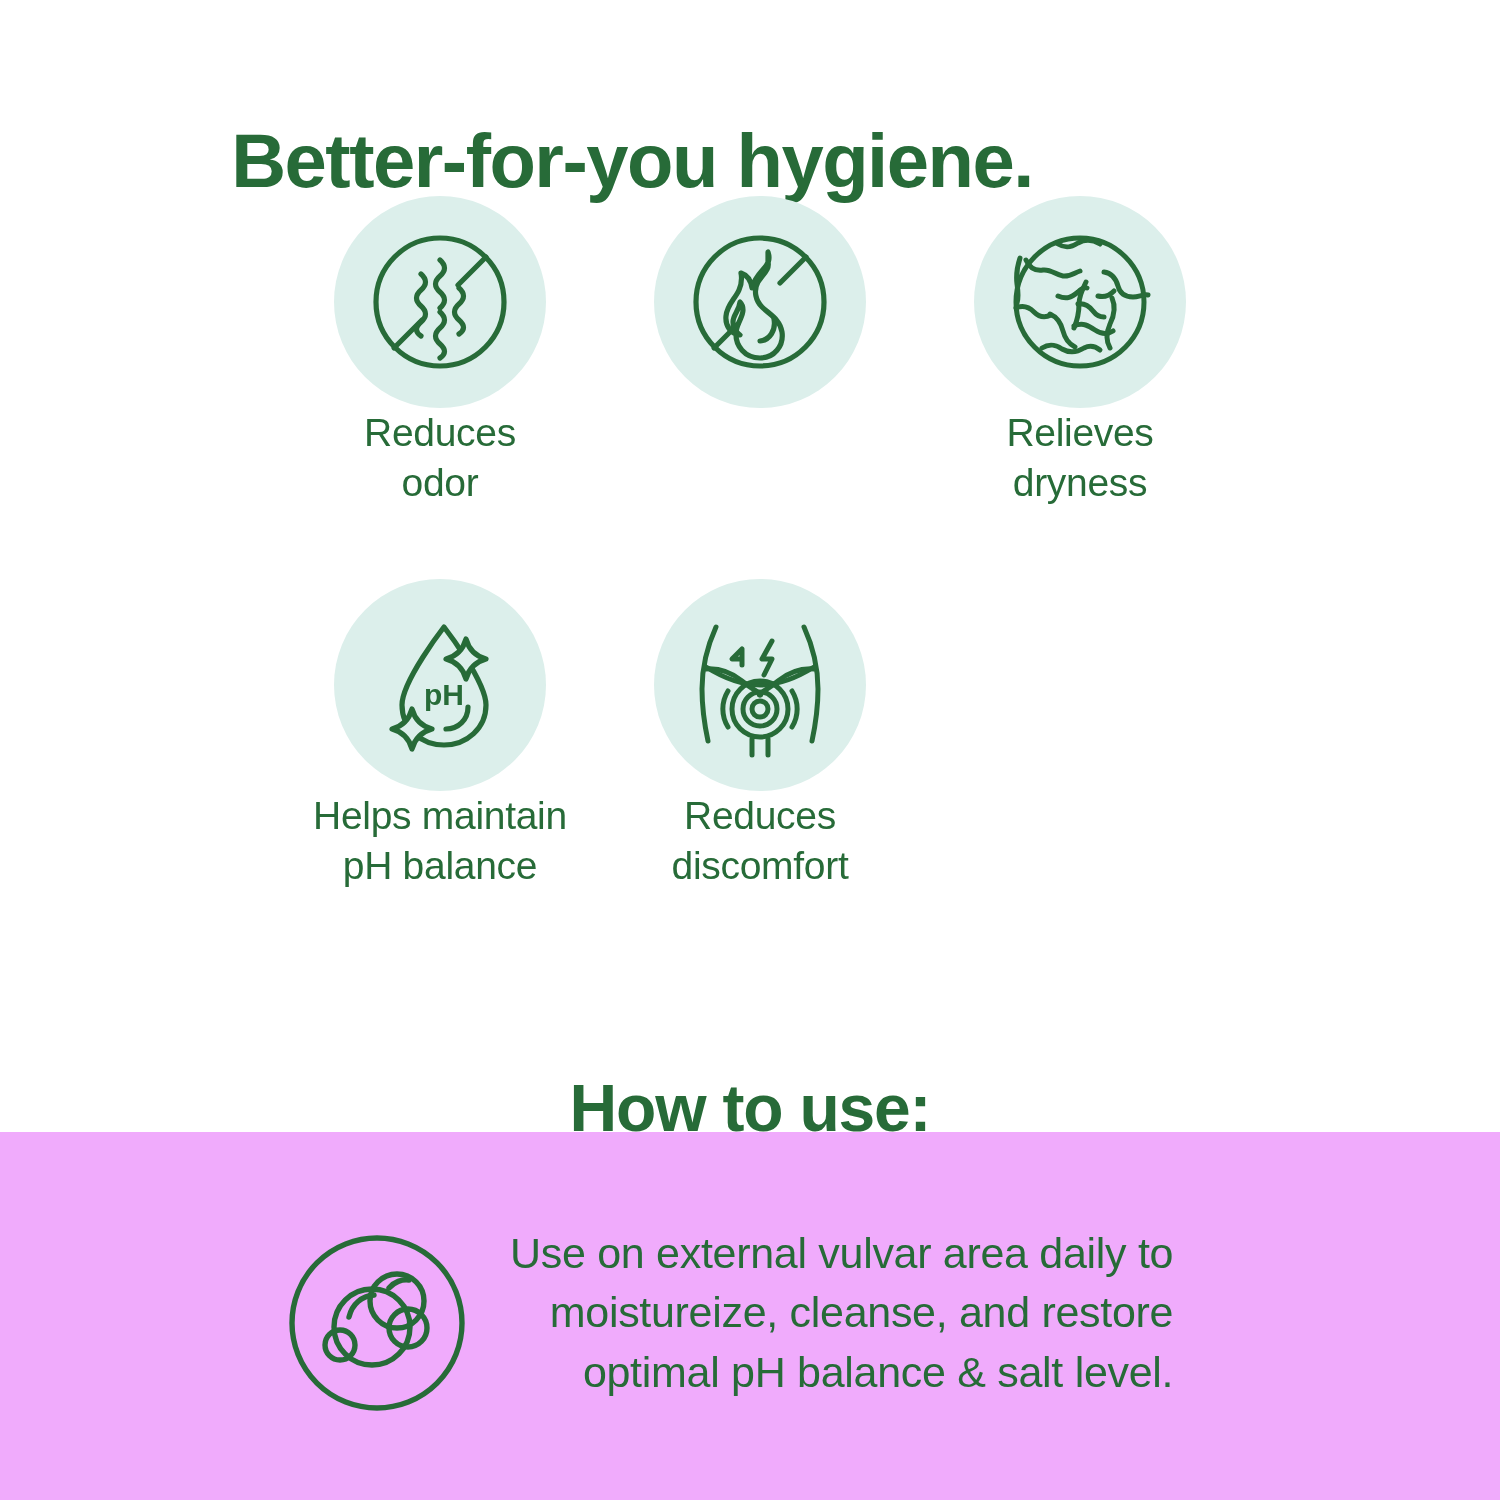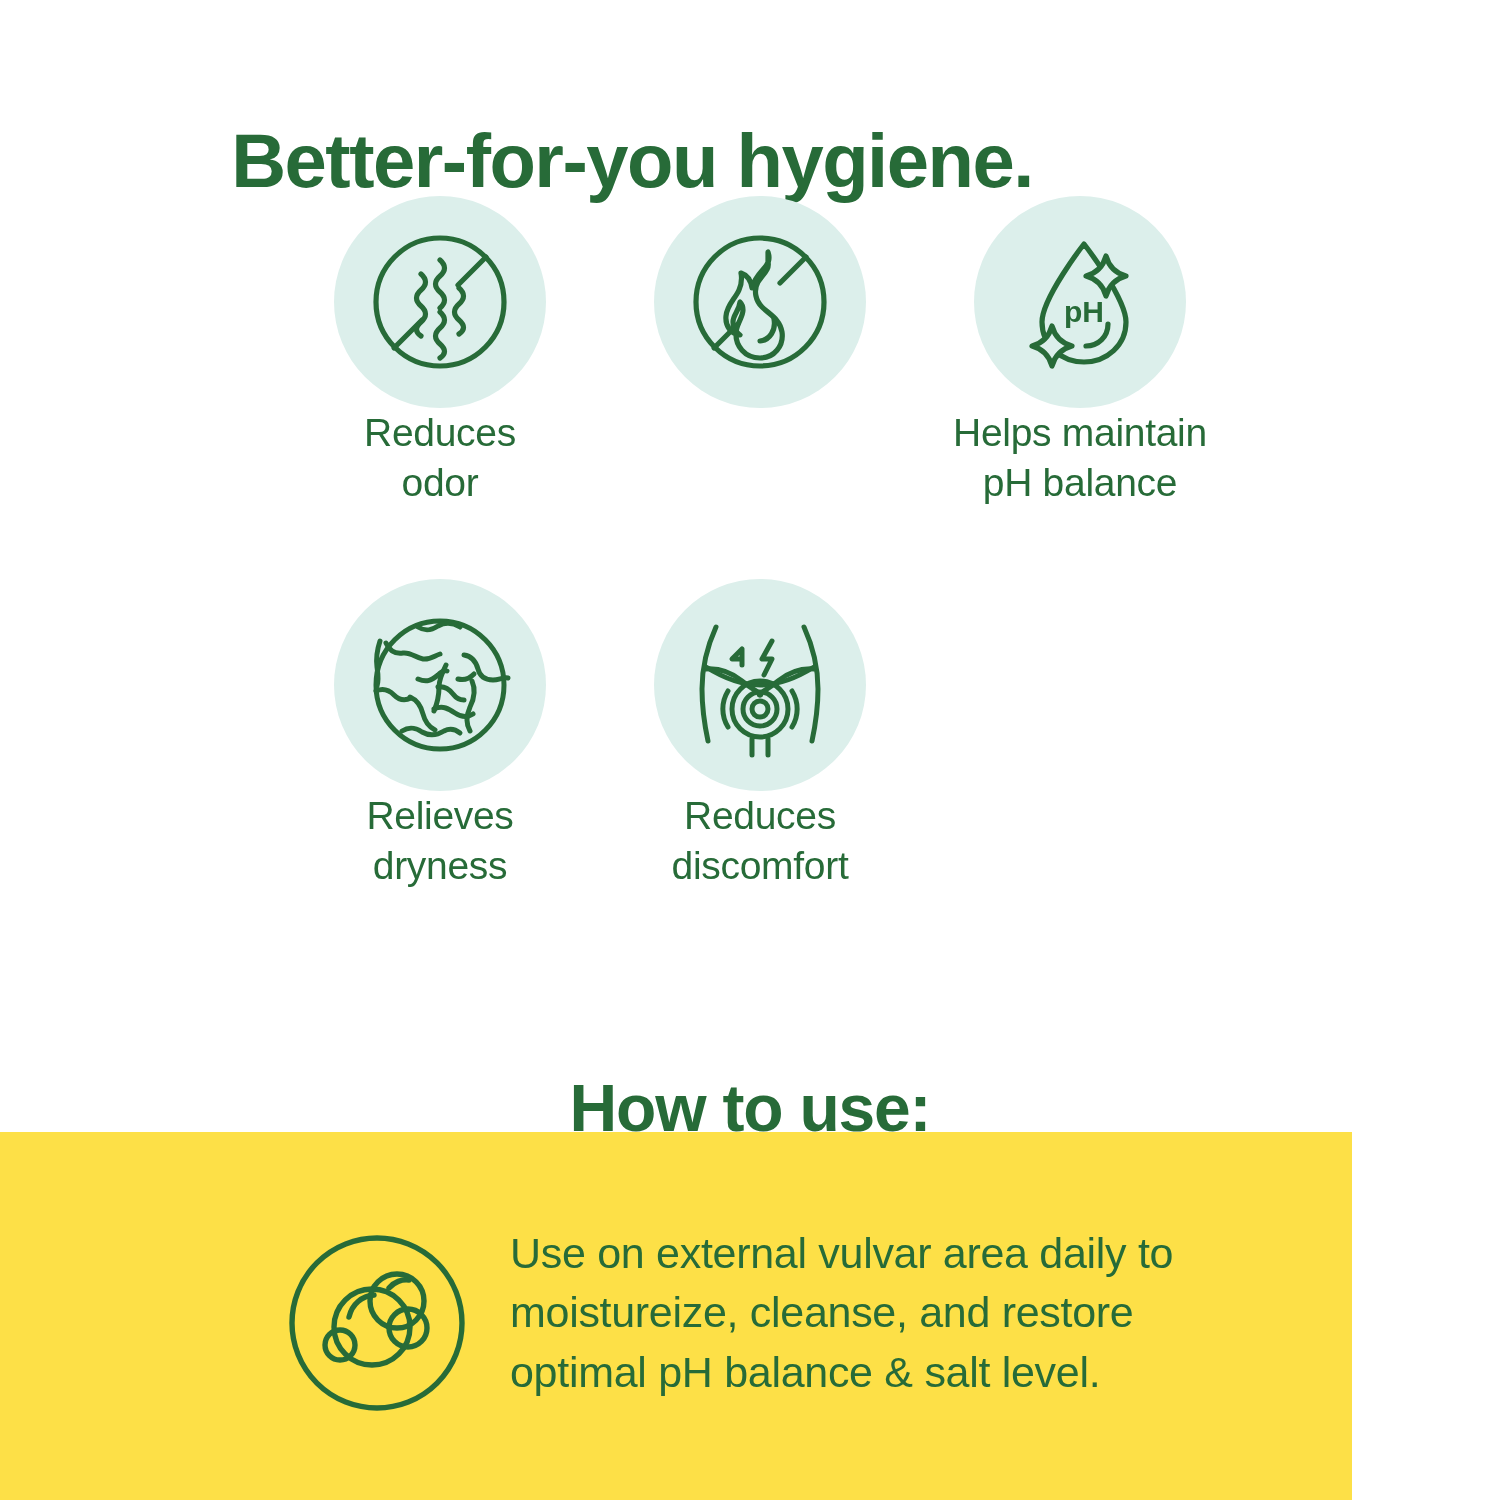--- a/index.html
+++ b/index.html
@@ -82,23 +82,24 @@
     letter-spacing: -1.2px;
     color: #276b38;
     line-height: 1.0;
   }
 
   
   .band {
     position: absolute;
     left: 0;
     top: 1132px;
-    width: 1352px;
+    width: 1500px;
     height: 368px;
-    background: #fde047;
+    background: #f0abfc;
+    text-align: right;
   }
   .band-inner {
     position: absolute;
     left: 286px;
     top: 92px;
     display: flex;
     align-items: flex-start;
   }
   .band-icon {
     width: 182px;
@@ -155,37 +156,20 @@
                      c2 14 -8 26 -22 26 c-15 0 -25 -12 -24 -26
                      c1 -9 7 -15 7 -22 c0 -5 -3 -8 -3 -8
                      c-1 9 -7 13 -7 20 c0 8 7 13 7 13
                      c-9 -1 -15 -9 -14 -19 c1 -11 9 -17 13 -26
                      c4 -9 2 -17 2 -17 c6 2 10 8 11 15
                      c2 -10 9 -16 14 -22 c4 -5 3 -11 2 -14z"></path>
             <path d="M94 97 c2 11 -4 21 -14 22"></path>
           </svg>
         </span>
       </div>
-    </div>
-
-    <div class="cell">
-      <div class="badge">
-        <span>
-          <svg width="160" height="160" viewBox="0 0 160 160" fill="none" stroke="#276b38" stroke-width="5.2" stroke-linecap="round" stroke-linejoin="round">
-            <path d="M84 22 C84 22 126 76 126 100 c0 23 -19 40 -42 40 c-23 0 -42 -17 -42 -40
-                     C42 76 84 22 84 22z"></path>
-            <path d="M108 102 c0 13 -10 22 -22 22"></path>
-            <path d="M106 34 c3 11 9 17 20 20 c-11 3 -17 9 -20 20 c-3 -11 -9 -17 -20 -20 c11 -3 17 -9 20 -20z" fill="#dcefeb"></path>
-            <path d="M52 104 c3 11 9 17 20 20 c-11 3 -17 9 -20 20 c-3 -11 -9 -17 -20 -20 c11 -3 17 -9 20 -20z" fill="#dcefeb"></path>
-            <text x="84" y="100" text-anchor="middle" font-family="'Liberation Sans', sans-serif" font-size="30" font-weight="bold" fill="#276b38" stroke="none">pH</text>
-          </svg>
-        </span>
-      </div>
-      <div class="cell-label" style="white-space: pre-line;">Helps maintain
-pH balance</div>
     </div>
 
     <div class="cell">
       <div class="badge">
         <span>
           <svg width="160" height="160" viewBox="0 0 160 160" fill="none" stroke="#276b38" stroke-width="5" stroke-linecap="round" stroke-linejoin="round">
             <circle cx="80" cy="80" r="64"></circle>
             <path d="M58 22 c8 5 14 3 20 -1 c7 -4 14 -4 22 1"></path>
             <path d="M26 38 c4 9 10 11 17 10 c8 -1 13 5 20 6 c7 1 11 -3 17 -5"></path>
             <path d="M20 36 c-3 9 -4 18 -3 26 c1 7 2 13 0 19"></path>
@@ -202,20 +186,37 @@
           </svg>
         </span>
       </div>
       <div class="cell-label" style="white-space: pre-line;">Relieves
 dryness</div>
     </div>
 
     <div class="cell">
       <div class="badge">
         <span>
+          <svg width="160" height="160" viewBox="0 0 160 160" fill="none" stroke="#276b38" stroke-width="5.2" stroke-linecap="round" stroke-linejoin="round">
+            <path d="M84 22 C84 22 126 76 126 100 c0 23 -19 40 -42 40 c-23 0 -42 -17 -42 -40
+                     C42 76 84 22 84 22z"></path>
+            <path d="M108 102 c0 13 -10 22 -22 22"></path>
+            <path d="M106 34 c3 11 9 17 20 20 c-11 3 -17 9 -20 20 c-3 -11 -9 -17 -20 -20 c11 -3 17 -9 20 -20z" fill="#dcefeb"></path>
+            <path d="M52 104 c3 11 9 17 20 20 c-11 3 -17 9 -20 20 c-3 -11 -9 -17 -20 -20 c11 -3 17 -9 20 -20z" fill="#dcefeb"></path>
+            <text x="84" y="100" text-anchor="middle" font-family="'Liberation Sans', sans-serif" font-size="30" font-weight="bold" fill="#276b38" stroke="none">pH</text>
+          </svg>
+        </span>
+      </div>
+      <div class="cell-label" style="white-space: pre-line;">Helps maintain
+pH balance</div>
+    </div>
+
+    <div class="cell">
+      <div class="badge">
+        <span>
           <svg width="160" height="160" viewBox="0 0 160 160" fill="none" stroke="#276b38" stroke-width="5" stroke-linecap="round" stroke-linejoin="round">
             <path d="M36 22 c-10 22 -14 44 -14 62 c0 20 3 38 6 52"></path>
             <path d="M124 22 c10 22 14 44 14 62 c0 20 -3 38 -6 52"></path>
             <path d="M26 64 c14 -1 26 4 36 12 c11 9 22 14 18 14"></path>
             <path d="M134 64 c-14 -1 -26 4 -36 12 c-11 9 -22 14 -18 14"></path>
             <path d="M26 62 c16 10 34 18 54 18 c20 0 38 -8 54 -18"></path>
             <circle cx="80" cy="104" r="28"></circle>
             <circle cx="80" cy="104" r="17"></circle>
             <circle cx="80" cy="104" r="8"></circle>
             <path d="M48 86 a34 34 0 0 0 0 36"></path>

